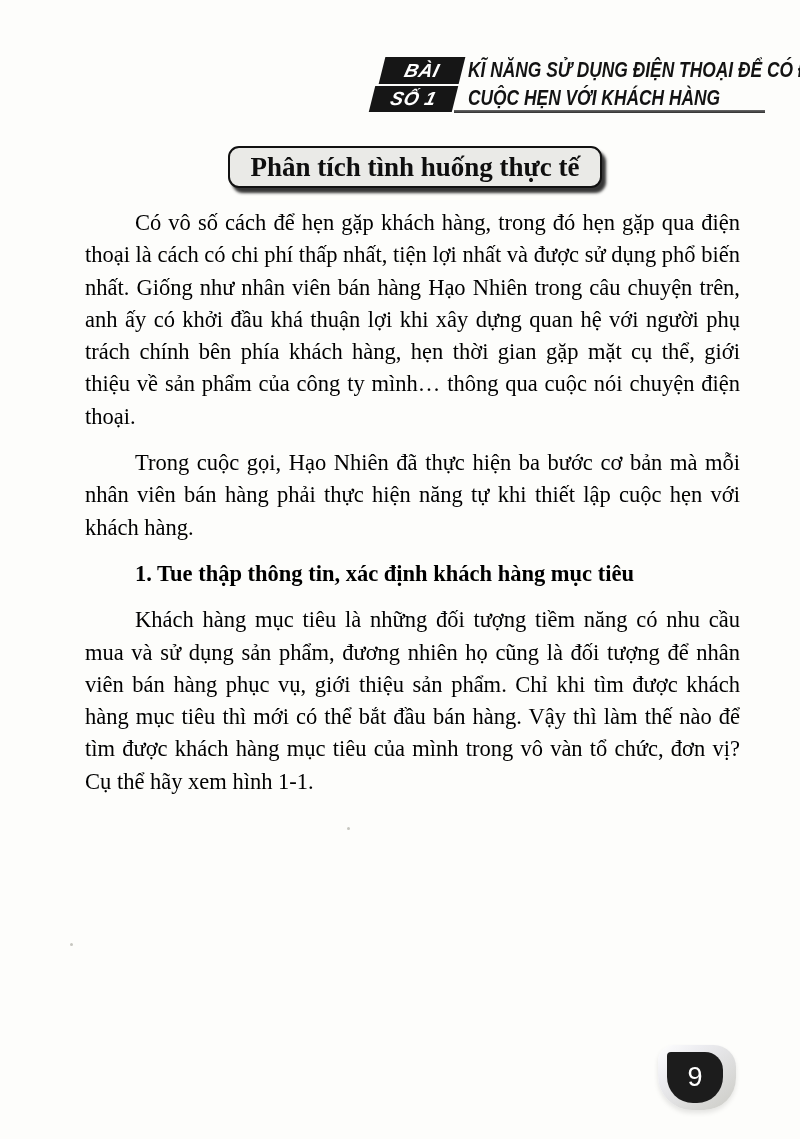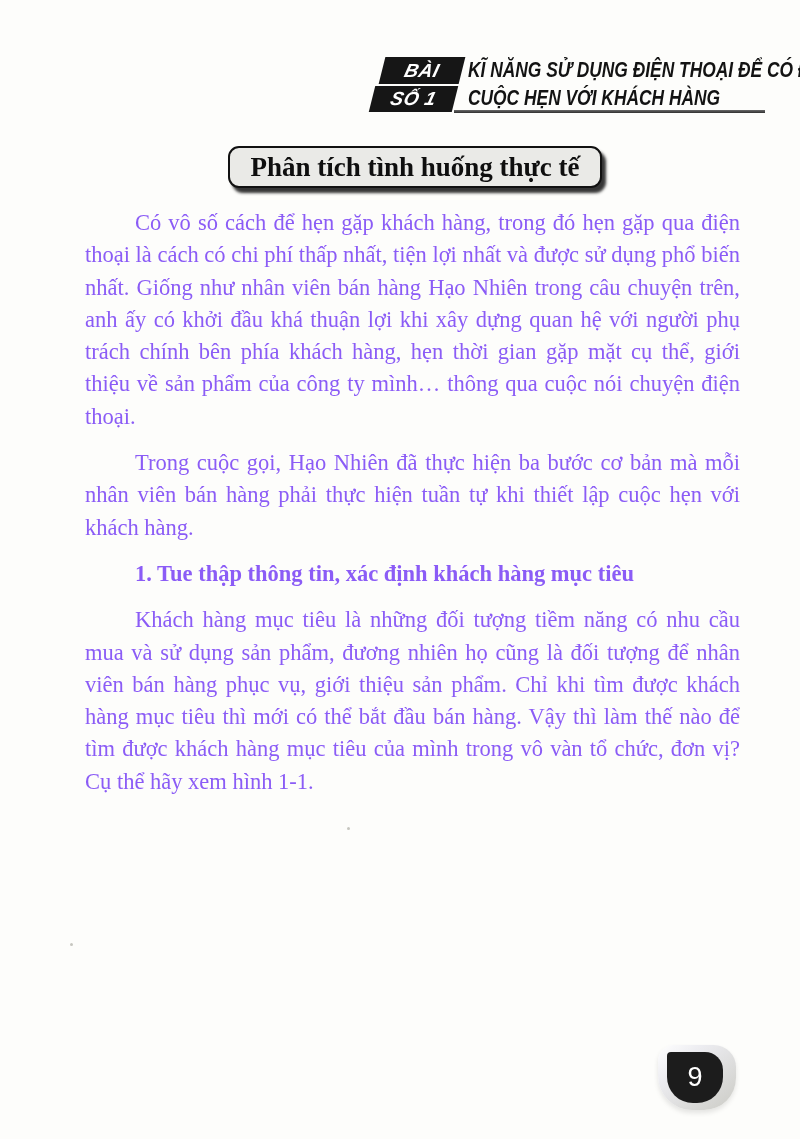--- a/index.html
+++ b/index.html
@@ -67,21 +67,21 @@
     font-weight:bold;
     font-size:27px;
     color:#0f0f0f;
   }
 
   
   .body-text {
     position:absolute;
     left:85px; top:207px;
     width:655px;
-    color:#8b5cf6;
+    color:#000000;
   }
   .body-text p {
     margin:0 0 14px 0;
     font-size:22.5px;
     line-height:32.3px;
     text-align:justify;
     text-indent:50px;
   }
   .body-text h3 {
     margin:0 0 14px 0;
@@ -133,21 +133,21 @@
   <div class="hdr-title hdr-title-2">CUỘC HẸN VỚI KHÁCH HÀNG</div>
 
   <div class="hdr-rule"></div>
 
   <div class="section-box">
     <span>Phân tích tình huống thực tế</span>
   </div>
 
   <div class="body-text">
     <p>Có vô số cách để hẹn gặp khách hàng, trong đó hẹn gặp qua điện thoại là cách có chi phí thấp nhất, tiện lợi nhất và được sử dụng phổ biến nhất. Giống như nhân viên bán hàng Hạo Nhiên trong câu chuyện trên, anh ấy có khởi đầu khá thuận lợi khi xây dựng quan hệ với người phụ trách chính bên phía khách hàng, hẹn thời gian gặp mặt cụ thể, giới thiệu về sản phẩm của công ty mình… thông qua cuộc nói chuyện điện thoại.</p>
-    <p>Trong cuộc gọi, Hạo Nhiên đã thực hiện ba bước cơ bản mà mỗi nhân viên bán hàng phải thực hiện tuần tự khi thiết lập cuộc hẹn với khách hàng.</p>
+    <p>Trong cuộc gọi, Hạo Nhiên đã thực hiện ba bước cơ bản mà mỗi nhân viên bán hàng phải thực hiện năng tự khi thiết lập cuộc hẹn với khách hàng.</p>
     <h3>1. Tue thập thông tin, xác định khách hàng mục tiêu</h3>
     <p>Khách hàng mục tiêu là những đối tượng tiềm năng có nhu cầu mua và sử dụng sản phẩm, đương nhiên họ cũng là đối tượng để nhân viên bán hàng phục vụ, giới thiệu sản phẩm. Chỉ khi tìm được khách hàng mục tiêu thì mới có thể bắt đầu bán hàng. Vậy thì làm thế nào để tìm được khách hàng mục tiêu của mình trong vô vàn tổ chức, đơn vị? Cụ thể hãy xem hình 1-1.</p>
   </div>
 
   <div class="speck" style="left:347px; top:827px;"></div>
   <div class="speck" style="left:70px; top:943px;"></div>
 
   <div class="page-badge-halo">
     <div class="page-badge">9</div>
   </div>

